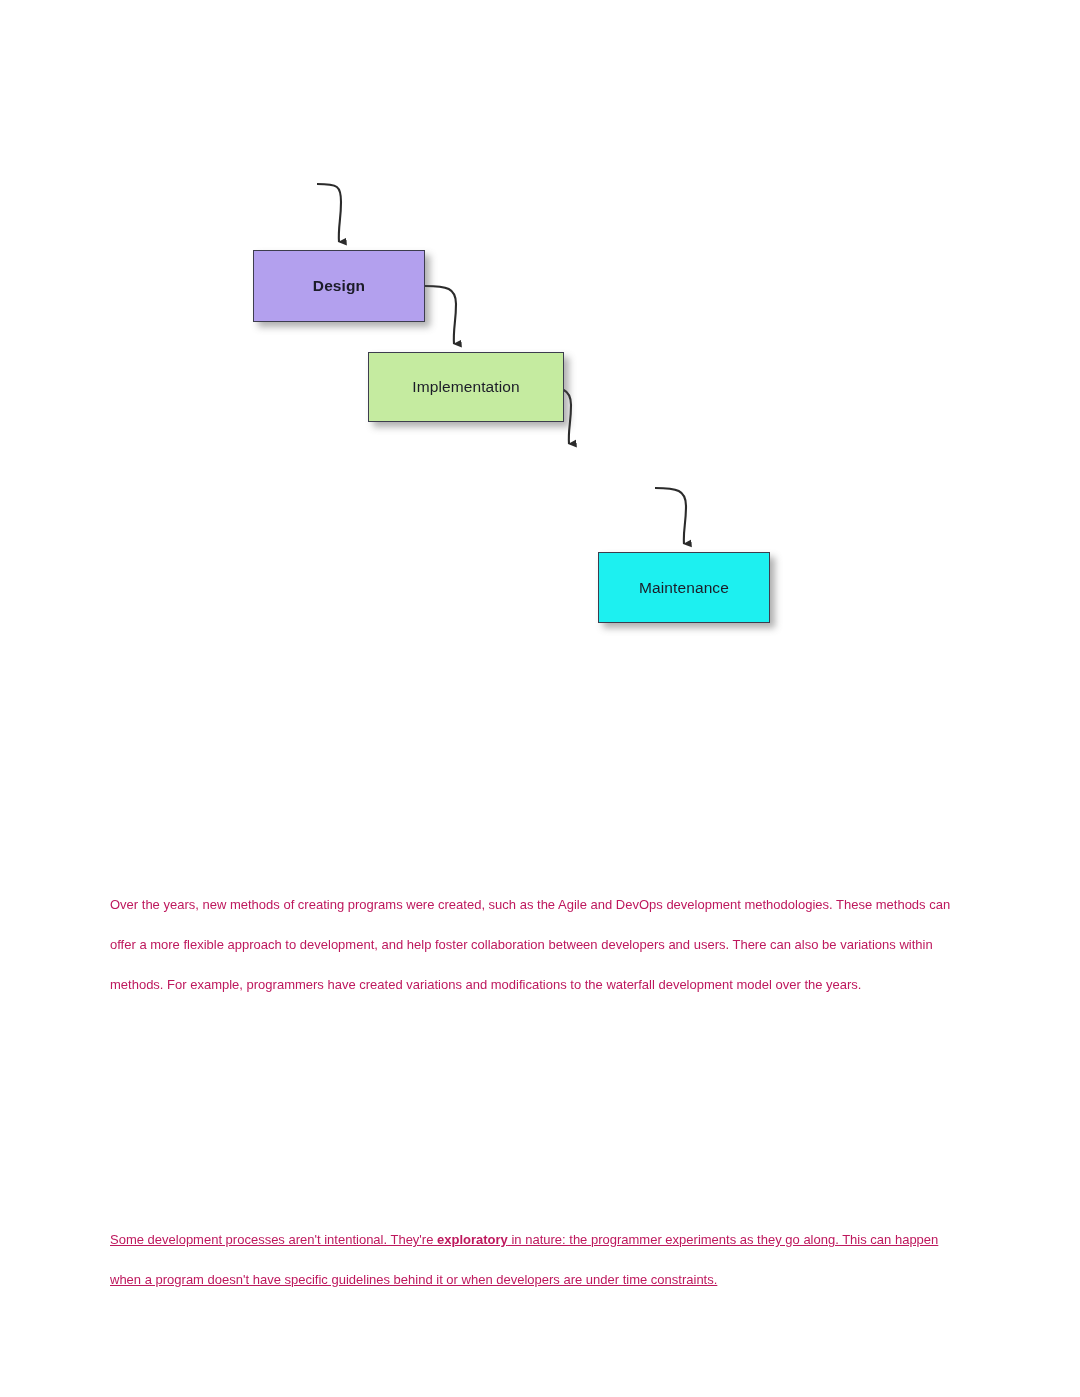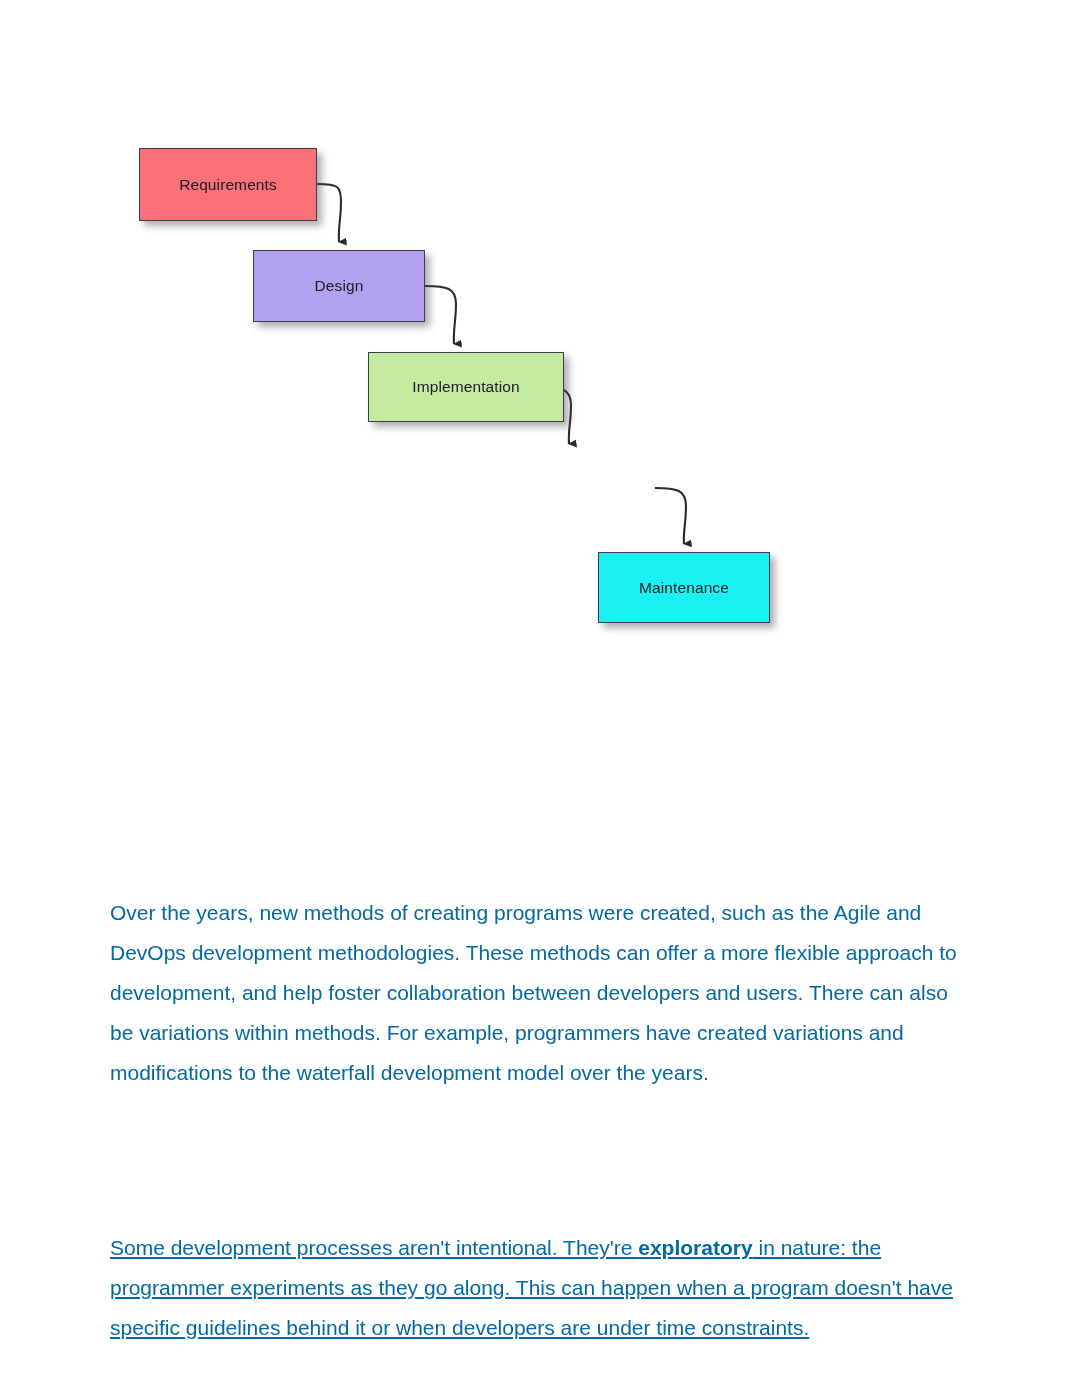--- a/index.html
+++ b/index.html
@@ -49,23 +49,23 @@
     letter-spacing: 0.1px;
     white-space: nowrap;
   }
 
   
   .body-paragraph {
     position: absolute;
     left: 110px;
     width: 848px;
     font-family: "Liberation Sans", sans-serif;
-    font-size: 21px;
+    font-size: 13px;
     line-height: 40px;
-    color: #0369a1;
+    color: #be185d;
     text-align: left;
   }
   #paragraph-1 { top: 872px; }
   #paragraph-2 { top: 1207px; text-decoration: underline; }
   .emphasis-bold { font-weight: bold; }
 </style>
 </head>
 <body style="background: rgb(255, 255, 255);">
 
 <div id="waterfall-figure">
@@ -79,25 +79,22 @@
 
     <path d="M 207 64 C 228 64, 231 66, 231 82 C 231 100, 228 106, 229 122" fill="none" stroke="#2b2b2b" stroke-width="2.1" marker-end="url(#arrowhead)"></path>
 
     <path d="M 315 166 C 337 166, 346 168, 346 184 C 346 202, 343 208, 344 224" fill="none" stroke="#2b2b2b" stroke-width="2.1" marker-end="url(#arrowhead)"></path>
 
     <path d="M 430 267 C 452 267, 461 269, 461 285 C 461 303, 458 309, 459 324" fill="none" stroke="#2b2b2b" stroke-width="2.1" marker-end="url(#arrowhead)"></path>
 
     <path d="M 545 368 C 567 368, 576 370, 576 386 C 576 404, 573 410, 574 424" fill="none" stroke="#2b2b2b" stroke-width="2.1" marker-end="url(#arrowhead)"></path>
   </svg>
 
-  <div class="stage-box" id="box-requirements" style="left: 29px; top: 28px; width: 178px; height: 73px; background: rgb(250, 112, 119); border-color: rgb(61, 61, 78);">
-    <span class="stage-label">Requirements</span>
-  </div>
 
-  <div class="stage-box" id="box-design" style="left: 143px; top: 130px; width: 172px; height: 72px; background: rgb(179, 160, 238); border-color: rgb(61, 61, 78);">
+  <div class="stage-box" id="box-design" style="left: 143px; top: 130px; width: 172px; height: 72px; background: rgb(179, 160, 238); border-color: rgb(61, 61, 78); font-weight: bold;">
     <span class="stage-label">Design</span>
   </div>
 
   <div class="stage-box" id="box-implementation" style="left: 258px; top: 232px; width: 196px; height: 70px; background: rgb(197, 235, 160); border-color: rgb(61, 61, 78);">
     <span class="stage-label">Implementation</span>
   </div>
 
 
   <div class="stage-box" id="box-maintenance" style="left: 488px; top: 432px; width: 172px; height: 71px; background: rgb(29, 240, 240); border-color: rgb(61, 61, 78);">
     <span class="stage-label">Maintenance</span>

